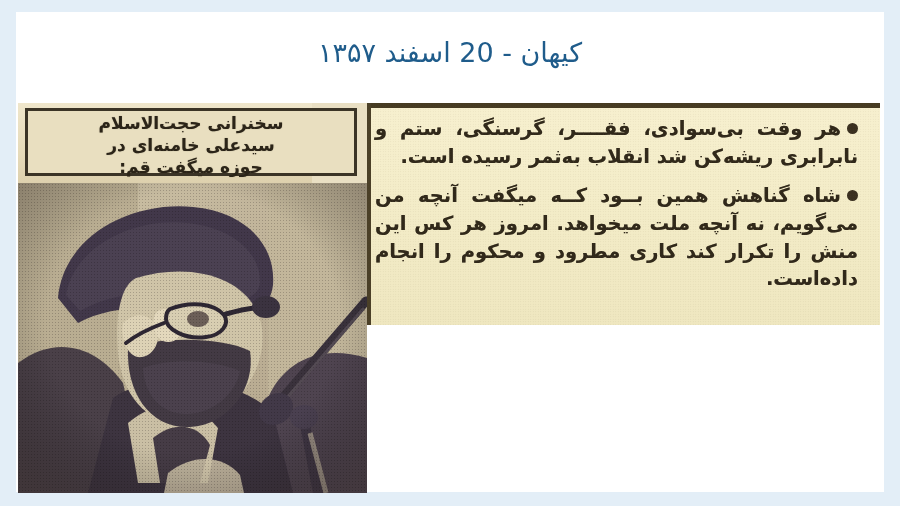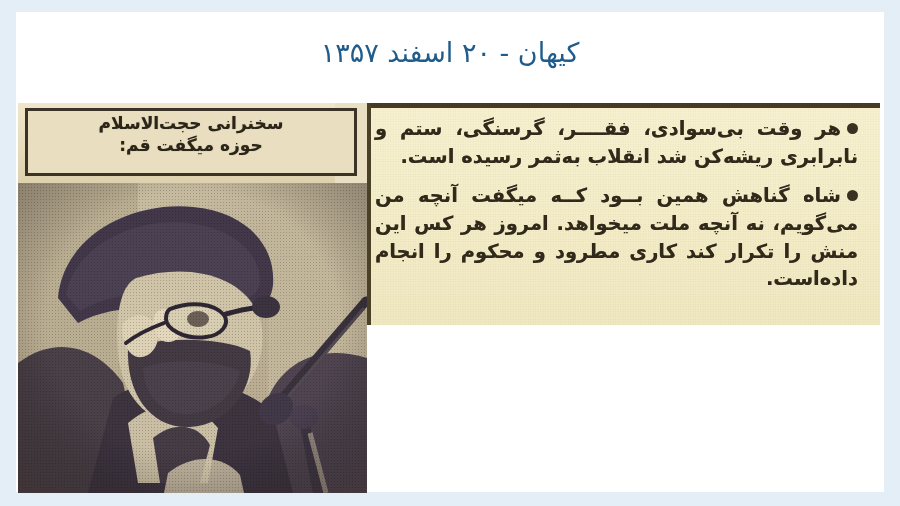--- a/index.html
+++ b/index.html
@@ -66,21 +66,20 @@
     overflow: hidden;
   }
   .headline-band {
     position: absolute;
     left: 0;
     top: 0;
     width: 294px;
     height: 82px;
     background:
       linear-gradient(180deg, #efe6cb 0%, #e6dbba 60%, #ddd0ad 100%);
-    padding-left: 23px;
   }
   .headline-box {
     position: absolute;
     left: 7px;
     top: 5px;
     width: 332px;
     height: 68px;
     border: 3px solid #3b3426;
     box-sizing: border-box;
     background: #e9dfc0;
@@ -185,29 +184,30 @@
     margin-left: 6px;
     vertical-align: 1px;
   }
 </style>
 </head>
 <body>
 
 <div class="slide">
   <div class="slide-canvas"></div>
 
-  <div class="slide-title">کیهان - ۲۰ اسفند ۱۳۵۷</div>
+  <div class="slide-title">کیهان - 20 اسفند ۱۳۵۷</div>
 
   <div class="clipping">
 
     <div class="clip-left">
 
       <div class="headline-band">
         <div class="headline-box">
           <span class="hl-line">سخنرانی حجت‌الاسلام</span>
+          <span class="hl-line">سیدعلی خامنه‌ای در</span>
           <span class="hl-line">حوزه میگفت قم:</span>
         </div>
       </div>
 
       <div class="photo">
         <svg width="349" height="310" viewBox="0 0 349 310">
           <defs>
             <linearGradient id="paperbg" x1="0" y1="0" x2="1" y2="1">
               <stop offset="0%" stop-color="#cdc2a6"></stop>
               <stop offset="50%" stop-color="#bfb299"></stop>

